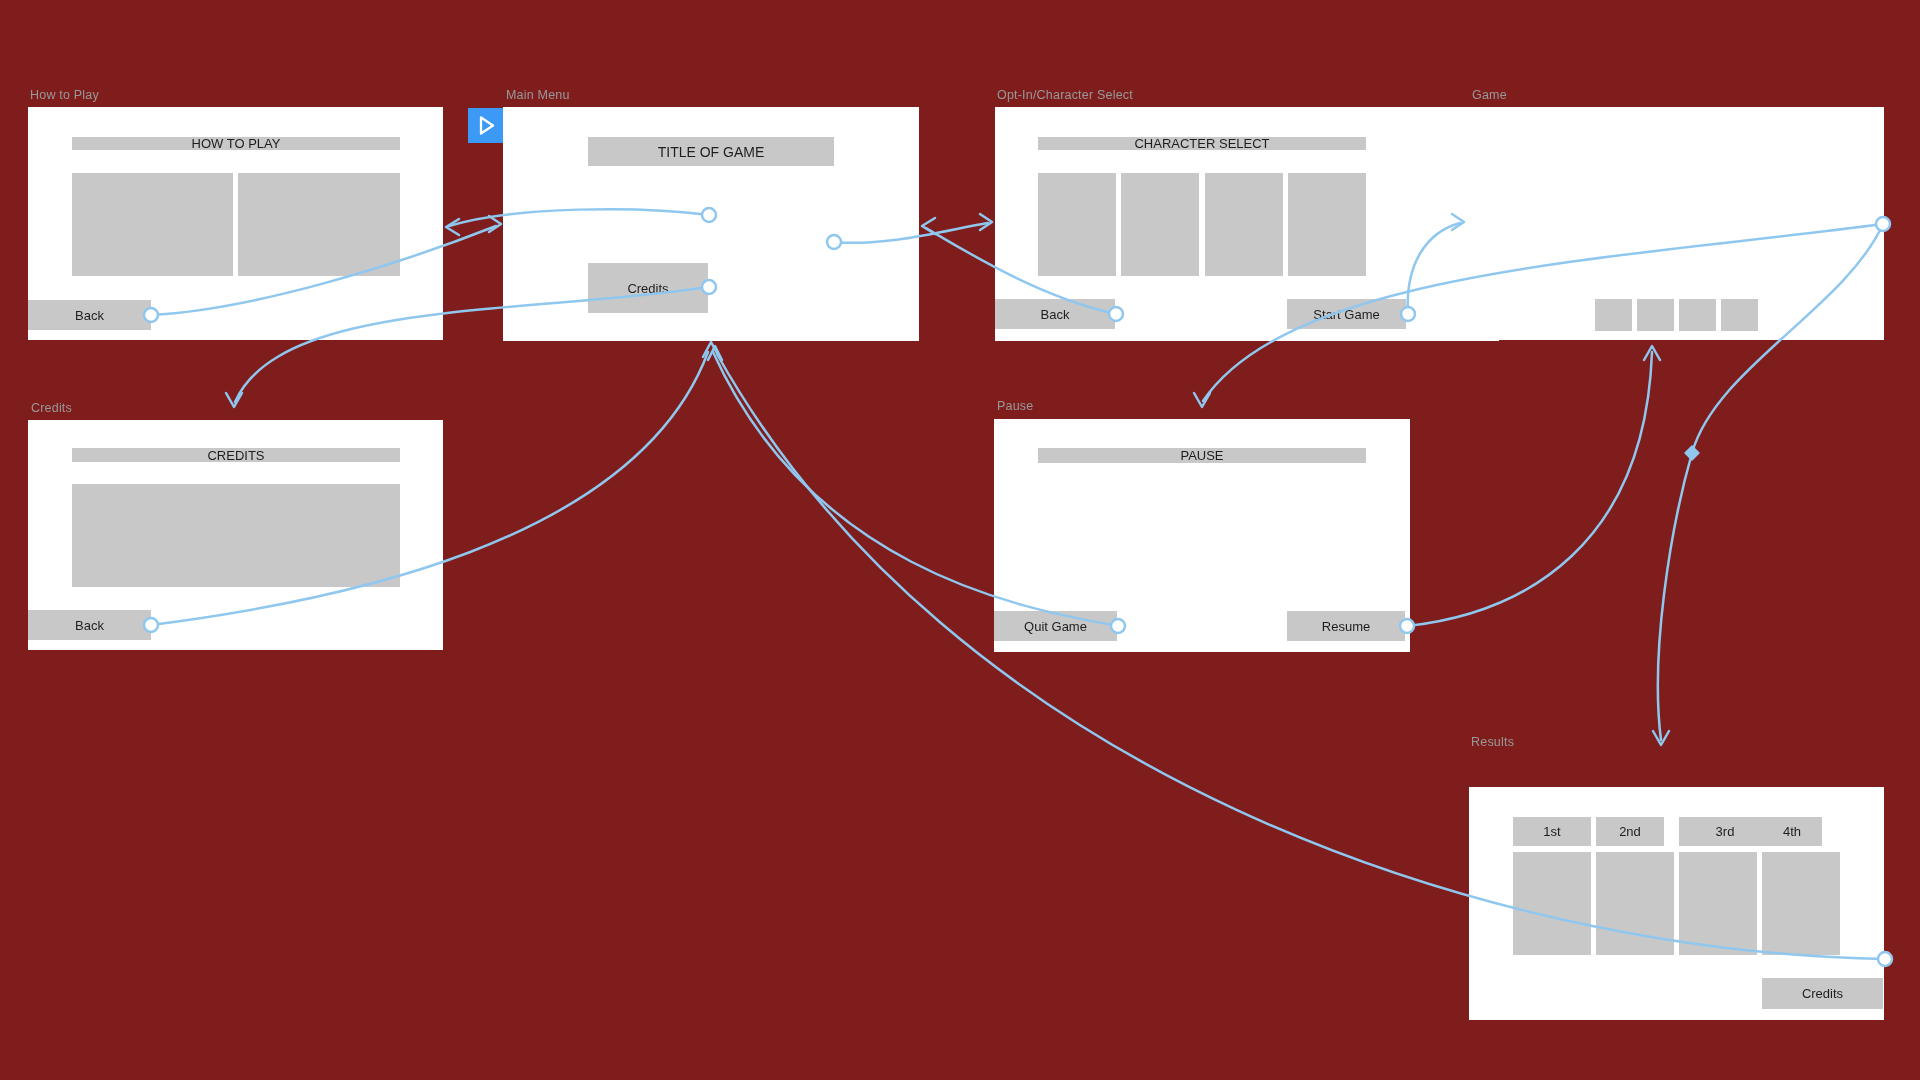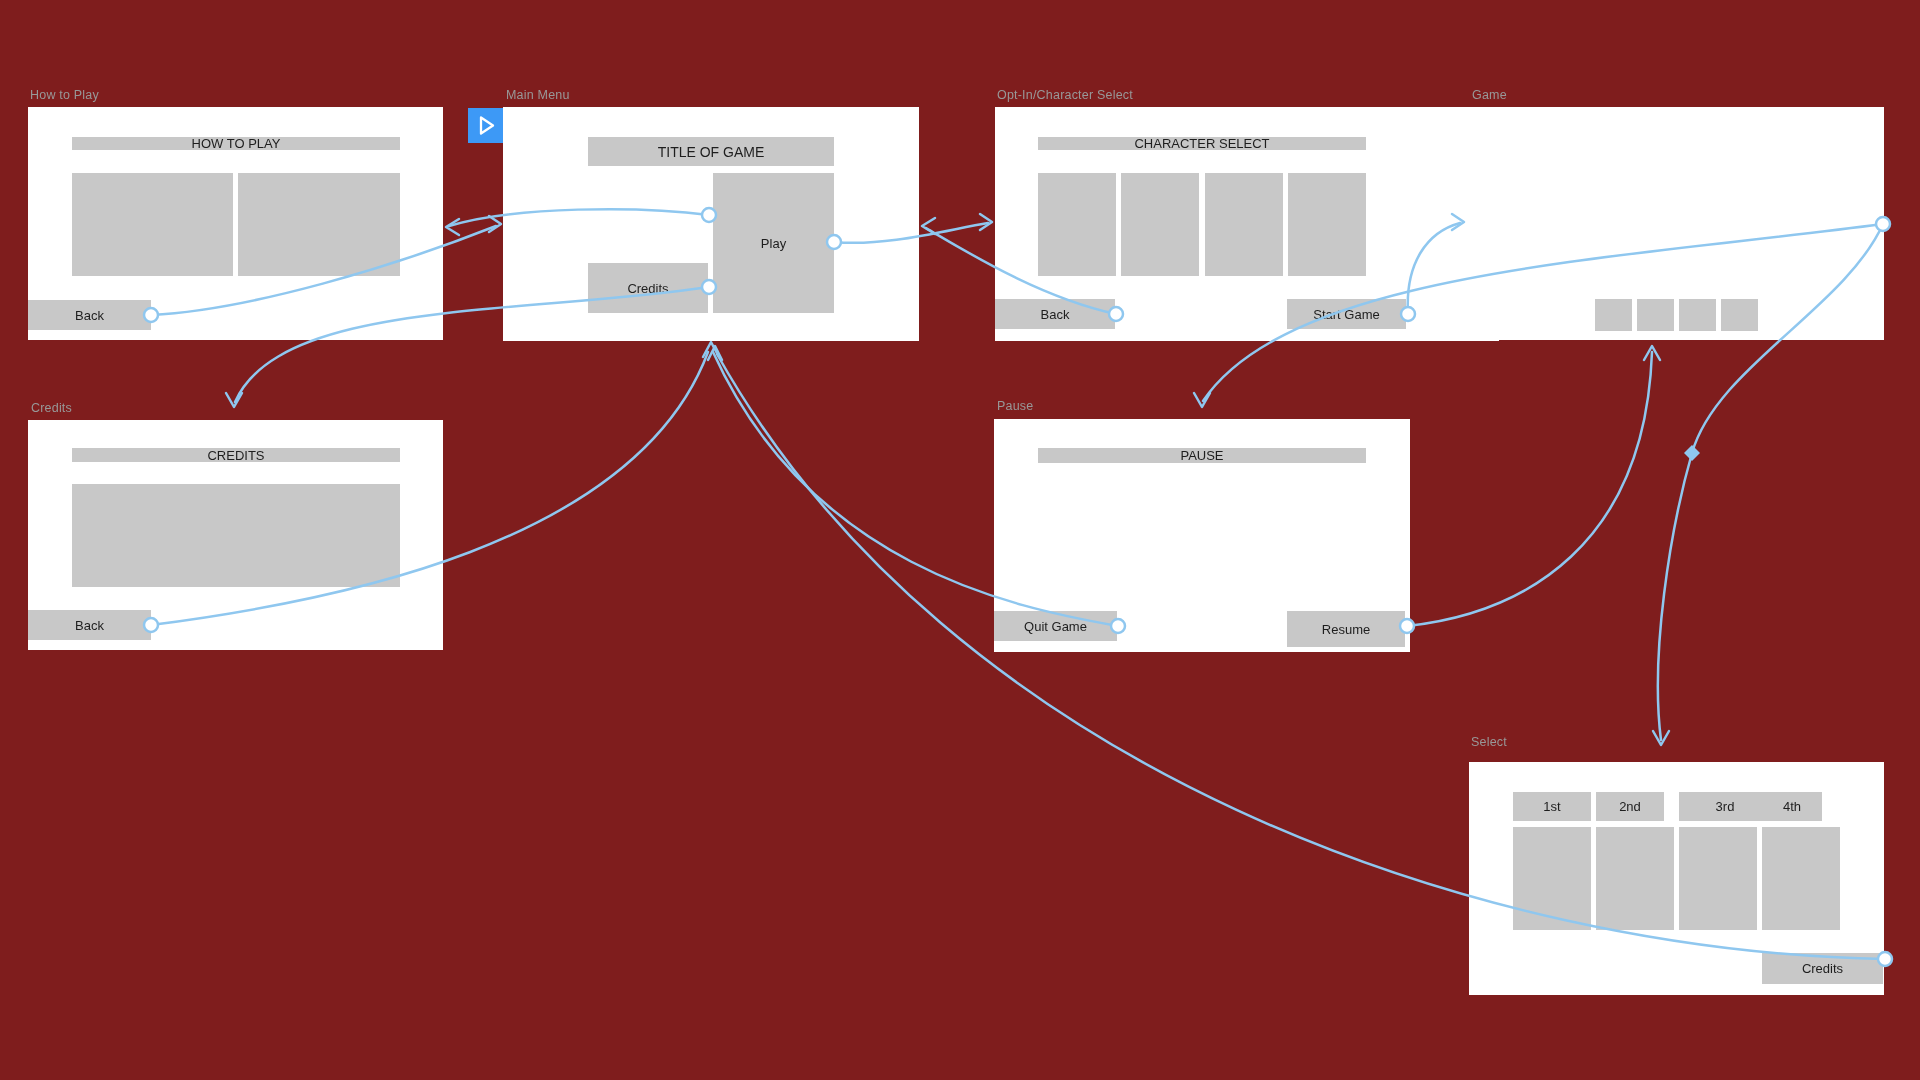--- a/index.html
+++ b/index.html
@@ -41,23 +41,20 @@
       <polygon points="13,9.5 25,17.5 13,25.5" fill="none" stroke="#ffffff" stroke-width="2.3" stroke-linejoin="round"></polygon>
     </svg>
   </div>
   <div class="frame" style="left:503px;top:107px;width:416px;height:234px">
     <div class="ph txt t14" style="left:85px;top:30px;width:246px;height:29px">
       <span>TITLE OF GAME</span>
     </div>
     <div class="ph txt" style="left:85px;top:156px;width:120px;height:50px">
       <span>Credits</span>
     </div>
-    <div class="ph txt" style="left:210px;top:66px;width:121px;height:140px">
-      <span>Play</span>
-    </div>
   </div>
 
   <div class="frame-label" style="left:997px;top:88px">Opt-In/Character Select</div>
   <div class="frame" style="left:995px;top:107px;width:504px;height:234px">
     <div class="ph txt" style="left:43px;top:30px;width:328px;height:13px">
       <span>CHARACTER SELECT</span>
     </div>
     <div class="ph" style="left:43px;top:66px;width:78px;height:103px"></div>
     <div class="ph" style="left:126px;top:66px;width:78px;height:103px"></div>
     <div class="ph" style="left:210px;top:66px;width:78px;height:103px"></div>
@@ -90,27 +87,27 @@
   </div>
 
   <div class="frame-label" style="left:997px;top:399px">Pause</div>
   <div class="frame" style="left:994px;top:419px;width:416px;height:233px">
     <div class="ph txt" style="left:44px;top:29px;width:328px;height:15px">
       <span>PAUSE</span>
     </div>
     <div class="ph txt" style="left:0px;top:192px;width:123px;height:30px">
       <span>Quit Game</span>
     </div>
-    <div class="ph txt" style="left:293px;top:192px;width:118px;height:36px">
+    <div class="ph txt" style="left:293px;top:192px;width:118px;height:30px">
       <span>Resume</span>
     </div>
   </div>
 
-  <div class="frame-label" style="left:1471px;top:735px">Select</div>
-  <div class="frame" style="left:1469px;top:762px;width:415px;height:233px">
+  <div class="frame-label" style="left:1471px;top:735px">Results</div>
+  <div class="frame" style="left:1469px;top:787px;width:415px;height:233px">
     <div class="ph txt" style="left:44px;top:30px;width:78px;height:29px">
       <span>1st</span>
     </div>
     <div class="ph txt" style="left:127px;top:30px;width:68px;height:29px">
       <span>2nd</span>
     </div>
     <div class="ph txt" style="left:210px;top:30px;width:92px;height:29px">
       <span>3rd</span>
     </div>
     <div class="ph txt" style="left:293px;top:30px;width:60px;height:29px">

